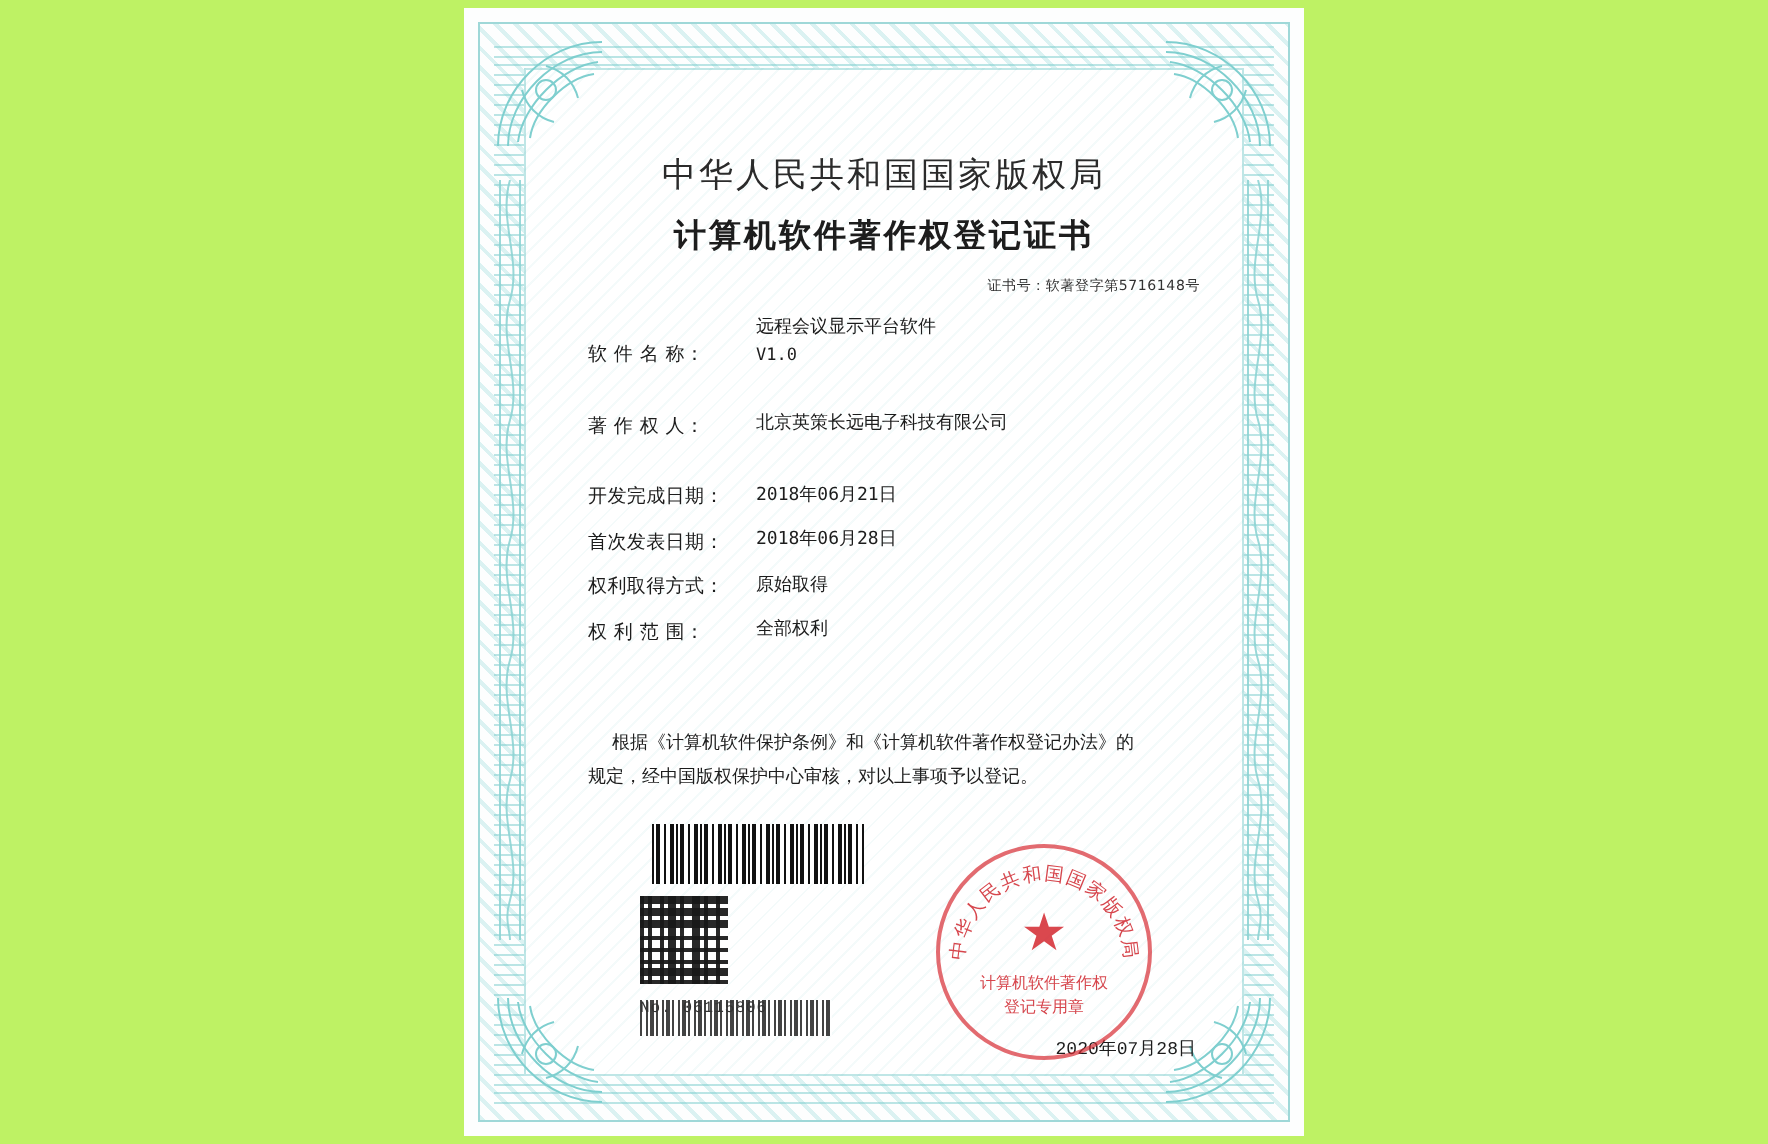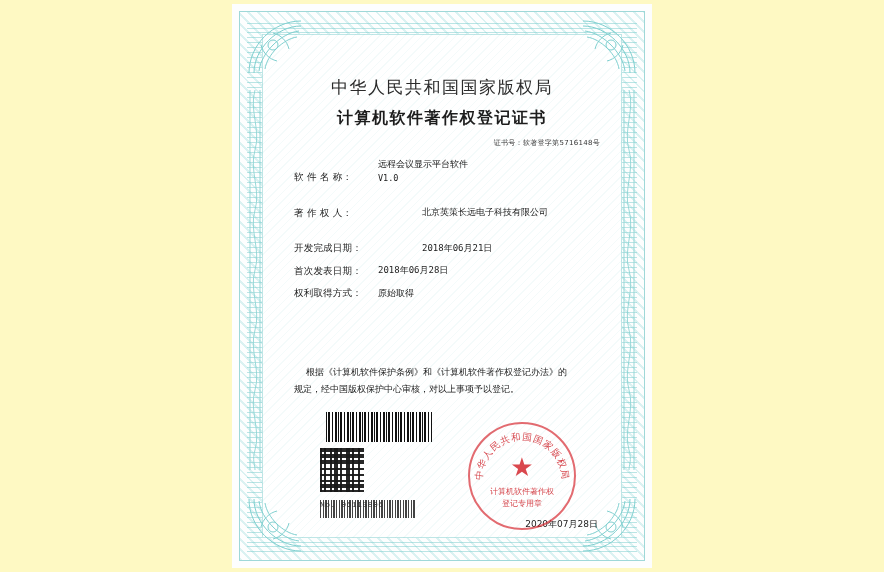--- a/index.html
+++ b/index.html
@@ -10,21 +10,21 @@
   body {
     width: 884px;
     height: 572px;
     font-family: "DejaVu Sans", sans-serif;
     overflow: hidden;
   }
   #page {
     position: relative;
     width: 884px;
     height: 572px;
-    background: #fef9c3;
+    background: #bef264;
   }
   
   .paper {
     position: absolute;
     left: 232px;
     top: 4px;
     width: 420px;
     height: 564px;
     background: #fdfefe;
   }
@@ -147,21 +147,21 @@
   .row .val {
     font-size: 9px;
     color: #1c1c1c;
     line-height: 1.5;
   }
   .row .val .v2 {
     display: block;
     font-family: "DejaVu Sans Mono", monospace;
     font-size: 8.5px;
   }
-  .row.gap-top { margin-top: 22px; gap: 44px; }
+  .row.gap-top { margin-top: 22px; }
   .row.tight { margin-bottom: 9px; }
 
   .mono { font-family: "DejaVu Sans Mono", monospace; font-size: 8.5px; }
 
   .legal {
     position: absolute;
     top: 330px;
     left: 32px;
     width: 296px;
     font-size: 9px;
@@ -216,20 +216,21 @@
     font-size: 8px;
     color: #333;
     letter-spacing: .5px;
   }
   .issue-date {
     position: absolute;
     right: 24px;
     top: 484px;
     font-size: 9px;
     color: #1c1c1c;
+    font-family: Liberation Mono, monospace;
   }
 
   
   .seal {
     position: absolute;
     left: 206px;
     top: 388px;
     width: 104px;
     height: 104px;
     border-radius: 50%;
@@ -395,20 +396,24 @@
       <div class="row tight">
         <div class="lbl">首次发表日期：</div>
         <div class="val mono">2018年06月28日</div>
       </div>
 
       <div class="row tight">
         <div class="lbl">权利取得方式：</div>
         <div class="val">原始取得</div>
       </div>
 
+      <div class="row tight">
+        <div class="lbl">权 利 范 围：</div>
+        <div class="val">全部权利</div>
+      </div>
 
 
     </div>
 
     <div class="legal">
       <p class="indent">根据《计算机软件保护条例》和《计算机软件著作权登记办法》的</p>
       <p>规定，经中国版权保护中心审核，对以上事项予以登记。</p>
     </div>
 
     <div class="barcode"></div>

